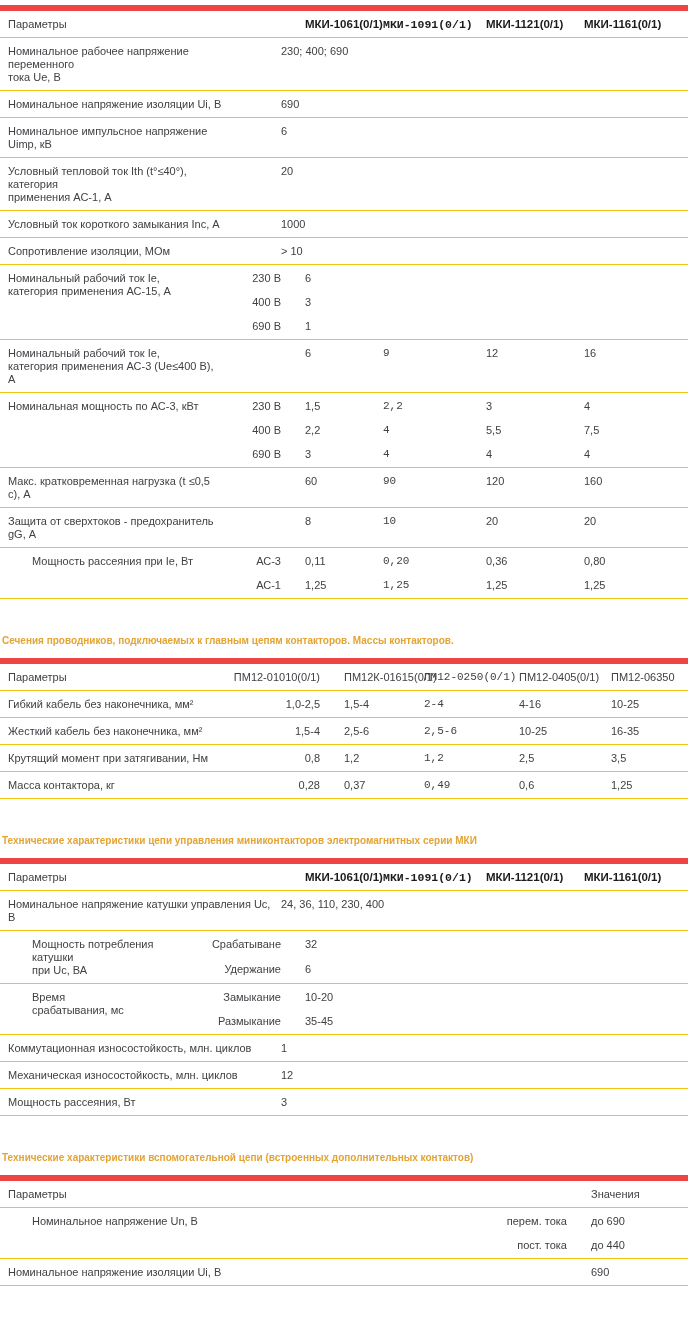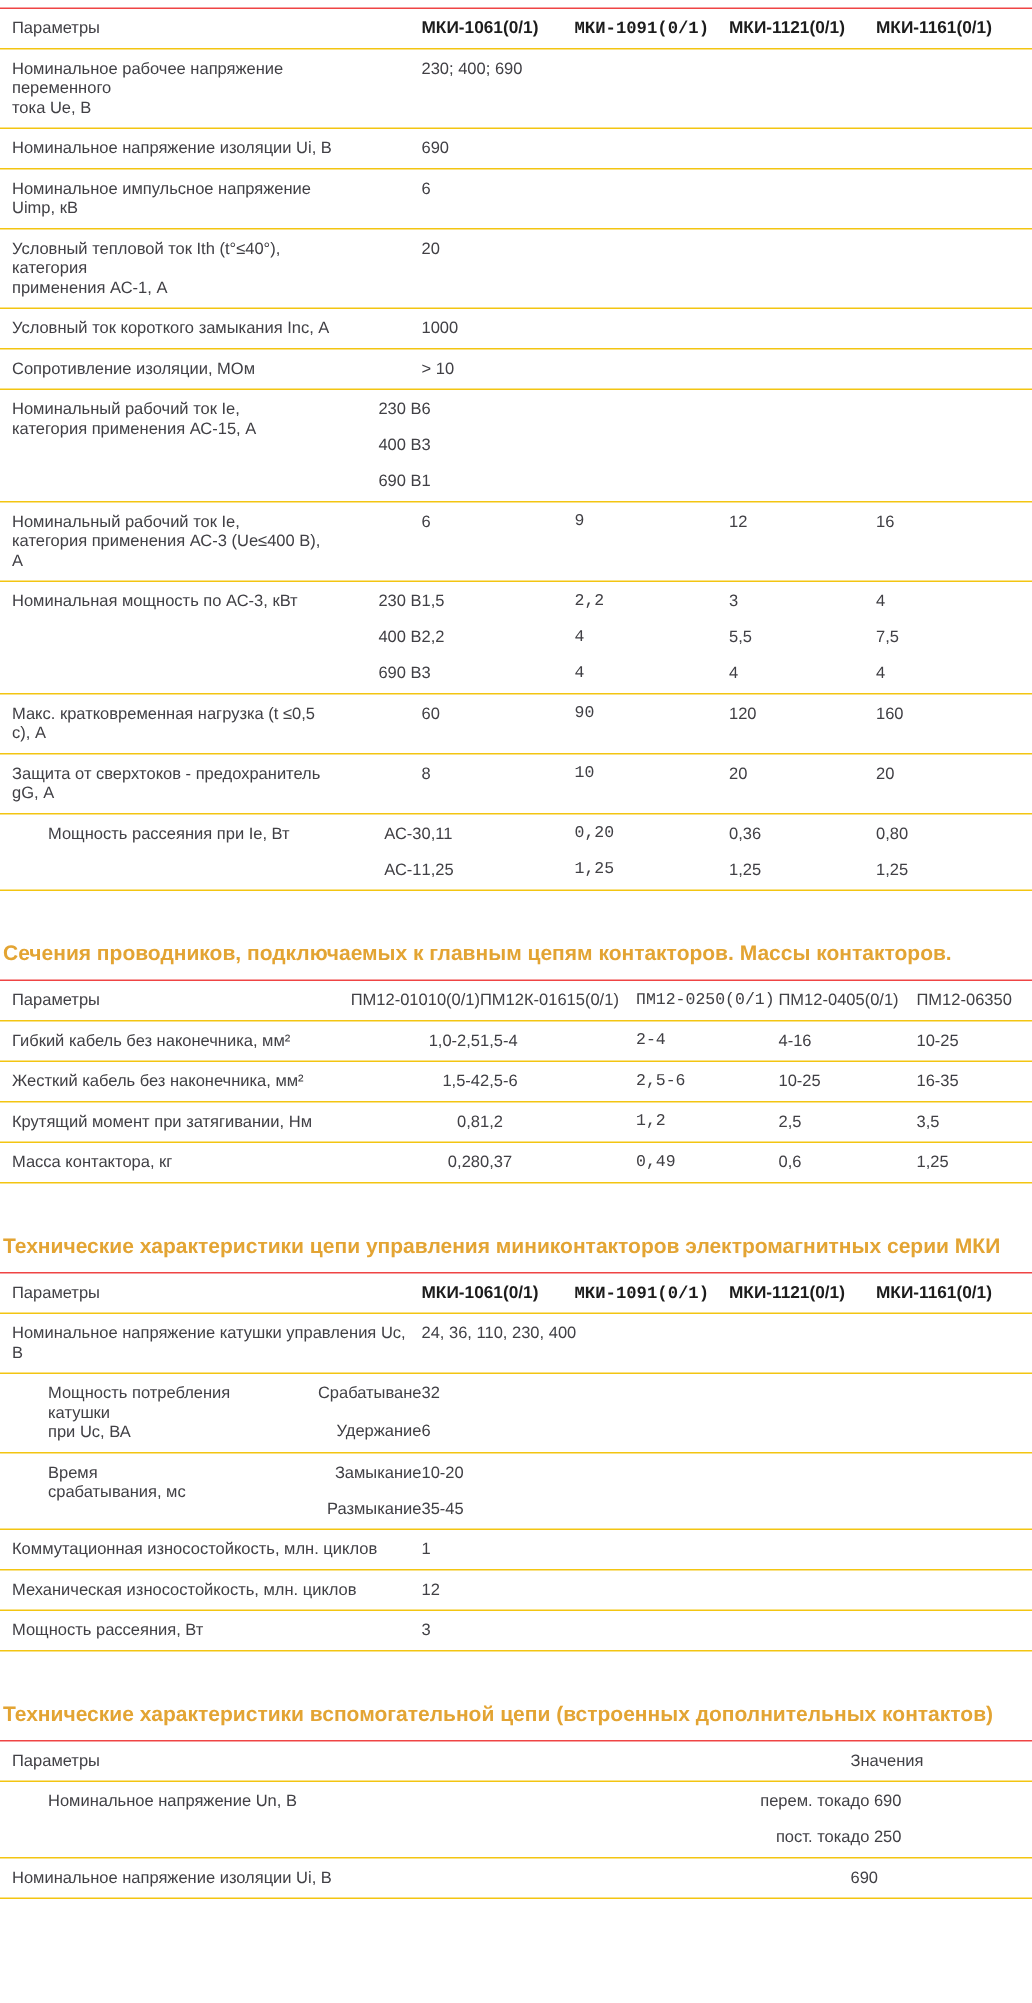--- a/index.html
+++ b/index.html
@@ -2,49 +2,49 @@
 <html lang="ru"><head>
 <meta charset="utf-8">
 <style>
   * { margin:0; padding:0; box-sizing:border-box; }
   html,body { background:#ffffff; }
   body {
     width:688px; min-height:1335px;
     font-family:"Liberation Sans", sans-serif;
     font-size:11px; line-height:13px; color:#414045;
   }
-  .tbl { border-top:1px solid #ef4444; }
+  .tbl { border-top:6px solid #ef4444; }
   .tbl1 { margin-top:5px; }
   .row {
     display:grid; align-items:start;
     padding:7px 0 6px 8px; row-gap:11px;
     border-bottom:1px solid #F3C512;
   }
   .g1 { grid-template-columns:225px 48px 102px 103px 98px auto; }
   .g2 { grid-template-columns:210px 102px 104px 95px 92px auto; }
   .g3 { grid-template-columns:197px 76px 102px 103px 98px auto; }
   .g4 { grid-template-columns:396px 163px auto; }
   .pc { grid-column:1; grid-row:1; padding-right:10px; }
   .rs2 { grid-row:1 / span 2;padding-left:24px; }
   .rs3 { grid-row:1 / span 3; }
   .hspan { grid-column:1 / span 2; }
   .c2 { grid-column:2;text-align:right; }
-  .c3 { grid-column:3; }
+  .c3 { grid-column:3;margin-left:24px; }
   .c4 { grid-column:4;font-family:Liberation Mono, monospace; }
   .c5 { grid-column:5; }
   .c6 { grid-column:6; }
   .vspan { grid-column:3 / -1; }
   .gr1 { grid-row:1; }
   .gr2 { grid-row:2; }
   .gr3 { grid-row:3; }
   .l { display:block; }
   .hd { font-weight:bold; color:#1c1c1c; font-size:11.5px; }
   .heading {
     color:#E3A433; font-weight:bold;
-    font-size:14px; line-height:19px;
+    font-size:10px; line-height:19px;
     margin:32px 0 8px 0; padding-left:2px;
   }
 </style>
 </head>
 <body>
 
 <div class="tbl tbl1">
   <div class="row g1">
     <div class="pc hspan">Параметры</div>
     <div class="hd c3">МКИ-1061(0/1)</div>
@@ -273,21 +273,21 @@
   <div class="row g4">
     <div class="pc">Параметры</div>
     <div class="c3">Значения</div>
   </div>
 
   <div class="row g4">
     <div class="pc rs2">Номинальное напряжение Un, В</div>
     <div class="c2 gr1">перем. тока</div>
     <div class="c3 gr1">до 690</div>
     <div class="c2 gr2">пост. тока</div>
-    <div class="c3 gr2">до 250</div>
+    <div class="c3 gr2">до 440</div>
   </div>
 
   <div class="row g4">
     <div class="pc">Номинальное напряжение изоляции Ui, В</div>
     <div class="c3">690</div>
   </div>
 
 </div>
 
 </body></html>

